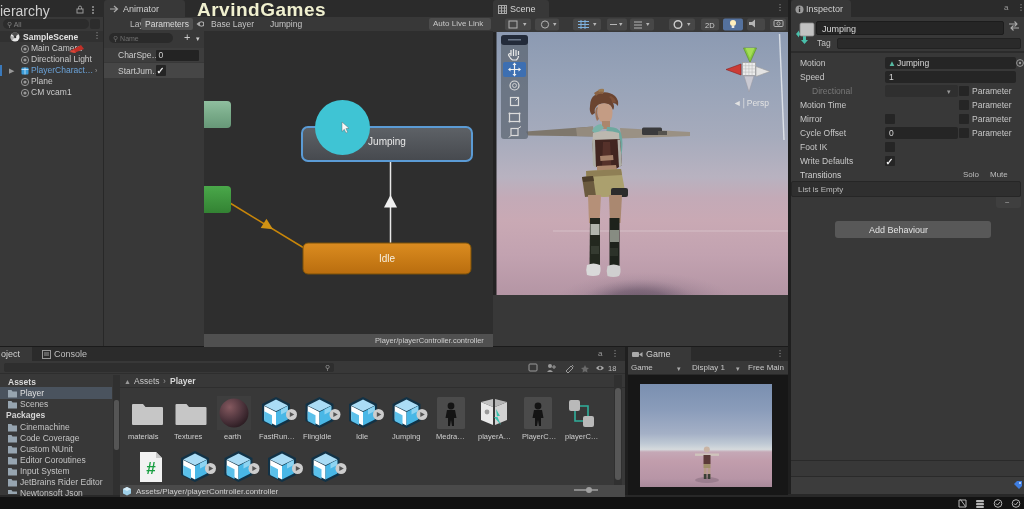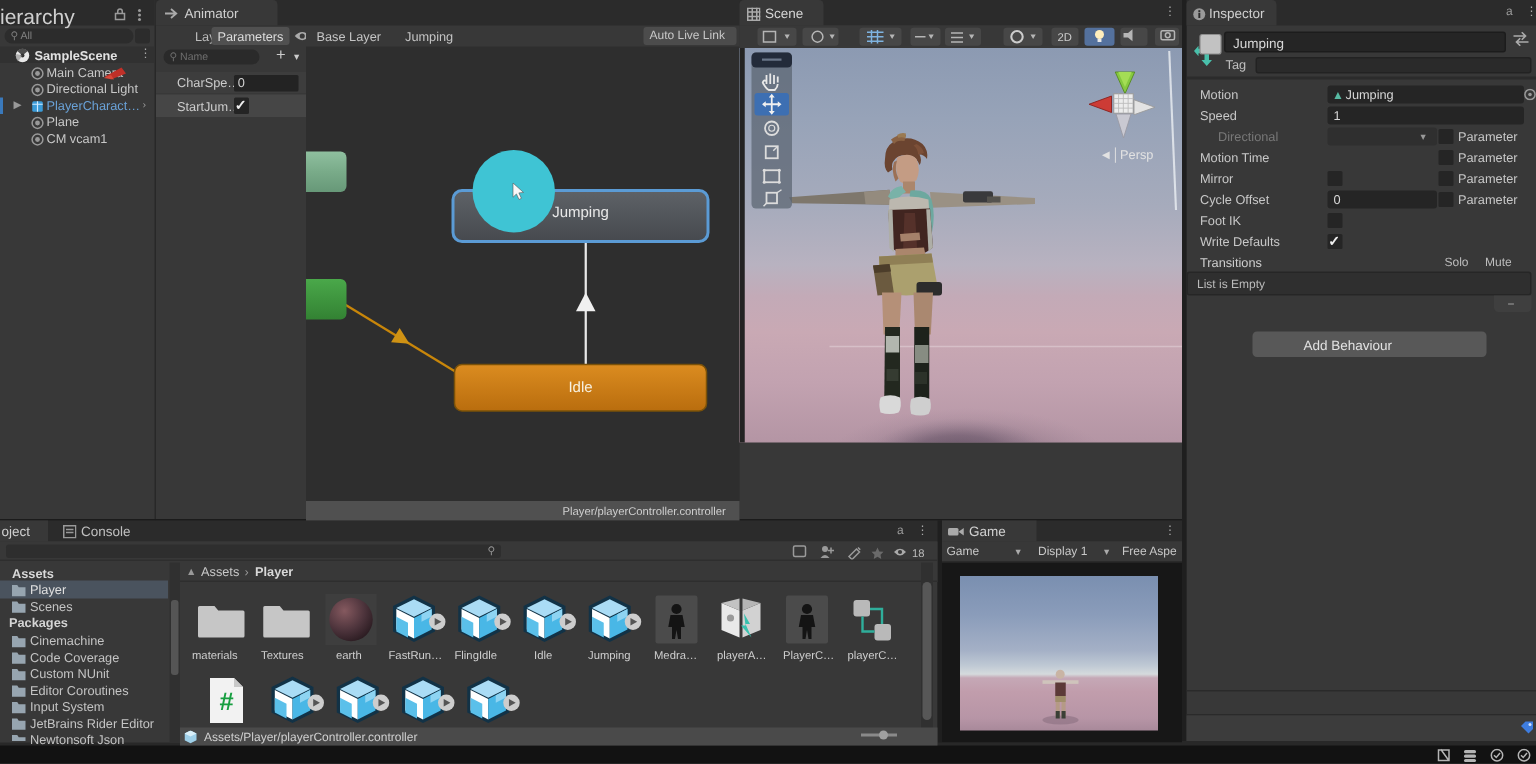--- a/index.html
+++ b/index.html
@@ -562,21 +562,21 @@
   <rect x="0" y="1" width="7" height="5" rx="1" fill="#aaa"></rect>
       <path d="M7 3.5 L10.5 1 V6 Z" fill="#aaa"></path>
 </svg>
 <div class="txt" style="left:646px;top:350px;font-size:9px;color:#d0d0d0;">Game</div>
 <div class="txt" style="left:776px;top:350px;font-size:8px;color:#aaa;">⋮</div>
 <div class="abs" style="left:628px;top:361px;width:160px;height:13px;background:#383838;border-bottom:1px solid #2a2a2a;"></div>
 <div class="txt" style="left:631px;top:364px;font-size:8px;color:#c8c8c8;">Game</div>
 <div class="txt" style="left:677px;top:365px;font-size:7px;color:#aaa;">▾</div>
 <div class="txt" style="left:692px;top:364px;font-size:8px;color:#c8c8c8;">Display 1</div>
 <div class="txt" style="left:736px;top:365px;font-size:7px;color:#aaa;">▾</div>
-<div class="txt" style="left:748px;top:364px;font-size:8px;color:#c8c8c8;">Free Aspe</div>
+<div class="txt" style="left:748px;top:364px;font-size:8px;color:#c8c8c8;">Free Main</div>
 <div class="abs" style="left:628px;top:375px;width:160px;height:120px;background:#171717;"></div>
 
 <div class="abs" style="left:640px;top:384px;width:132px;height:103px;background:linear-gradient(to bottom,#7a8fb0 0%,#8a9cba 25%,#a4b0c6 48%,#bfc9d4 58%,#d5dadd 63.5%,#c5a8b6 66%,#c19dac 75%,#b795a6 92%,#a8899a 100%);overflow:hidden;">
   <svg width="132" height="103" viewBox="0 0 132 103">
     <ellipse cx="67" cy="96" rx="12" ry="3" fill="#8a6f80" opacity="0.6"></ellipse>
     <rect x="55" y="69.5" width="24" height="2.4" fill="#cfc4bc"></rect>
     <circle cx="66.8" cy="65.5" r="3" fill="#c9b4a4"></circle>
     <rect x="63.5" y="71" width="7" height="9" fill="#5c3a38"></rect>
     <rect x="63.5" y="80" width="7" height="4" fill="#a08e6a"></rect>
     <rect x="63.8" y="84" width="2.7" height="10" fill="#b59a86"></rect>
@@ -592,14 +592,15 @@
     <rect x="18" y="1" width="8" height="2.2" rx="1"></rect>
         <rect x="18" y="4" width="8" height="2.2" rx="1"></rect>
         <rect x="18" y="7" width="8" height="2" rx="1"></rect>
     <circle cx="40" cy="4.5" r="3.8" fill="none" stroke="#b5b5b5"></circle>
         <path d="M38 4.5 l1.5 1.5 2.5 -3" stroke="#b5b5b5" fill="none"></path>
     <circle cx="58" cy="4.5" r="3.8" fill="none" stroke="#b5b5b5"></circle>
         <path d="M56 4.5 l1.5 1.5 2.5 -3" stroke="#b5b5b5" fill="none"></path>
   </g>
 </svg>
 
+<div class="txt" style="left:197px;top:0px;font-size:19px;font-weight:bold;color:#f0f0cf;letter-spacing:0.5px;">ArvindGames</div>
 
 </div>
 
 </body></html>

